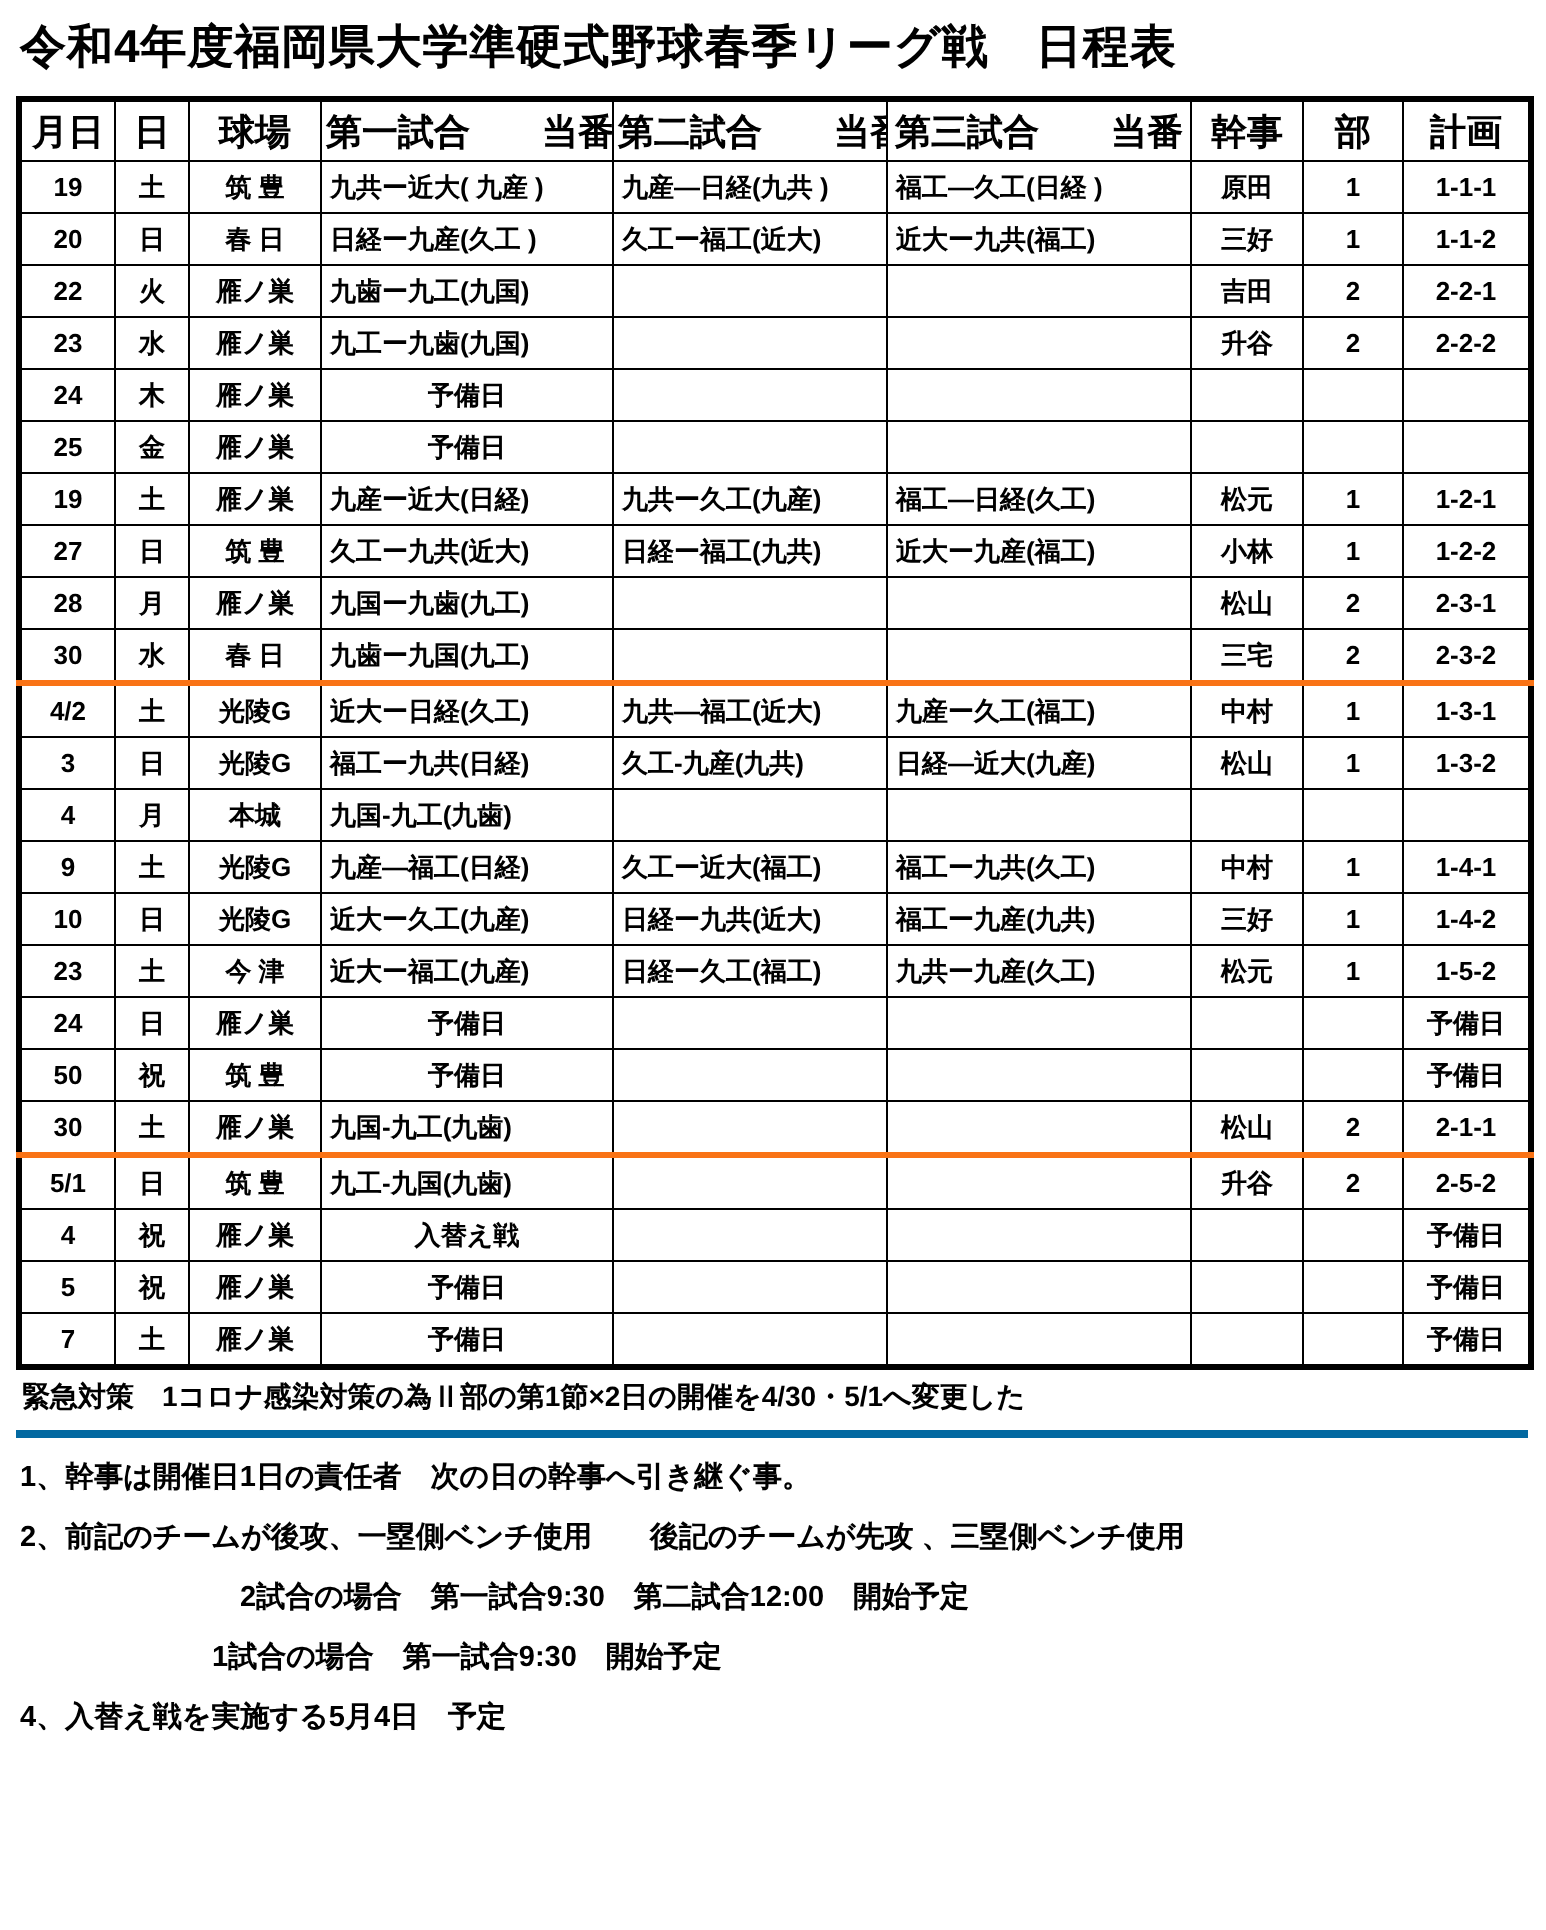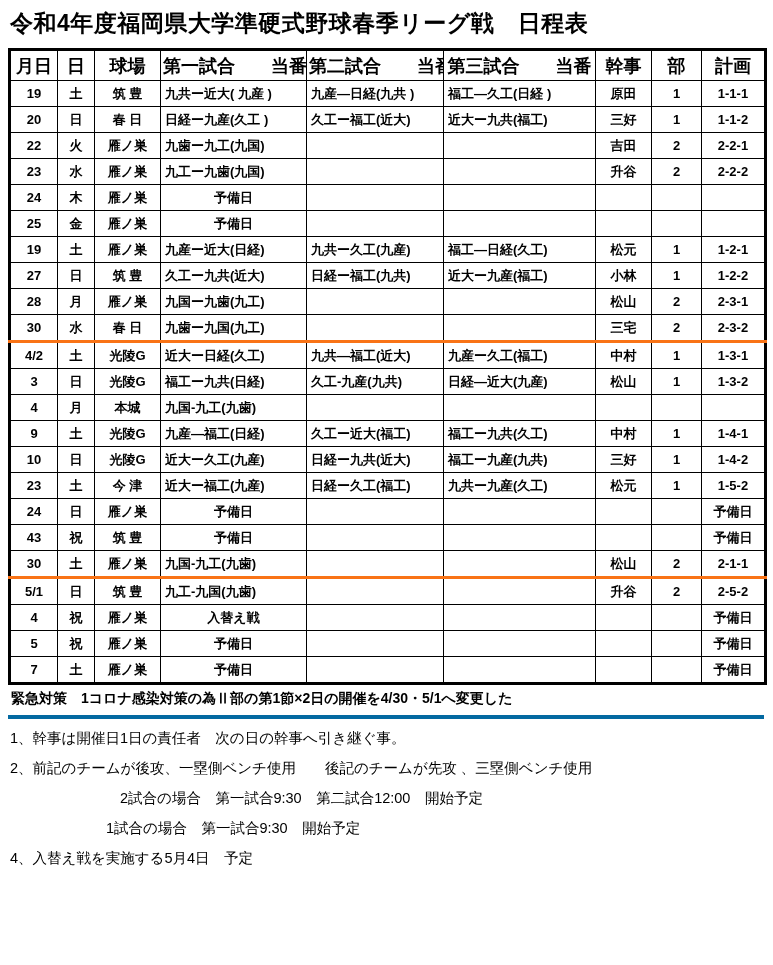--- a/index.html
+++ b/index.html
@@ -66,21 +66,21 @@
     font-weight: bold;
     padding: 5px 0 7px 3px;
     white-space: nowrap;
   }
   .notes {
     margin-top: 10px;
     padding-left: 2px;
   }
   .note-line {
     font-size: 14.5px;
-    font-weight: normal;
+    font-weight: bold;
     margin-bottom: 11px;
     white-space: nowrap;
   }
 </style>
 </head>
 <body>
 
 <div class="page">
 
   <div class="title">令和4年度福岡県大学準硬式野球春季リーグ戦　日程表</div>
@@ -292,21 +292,21 @@
           <td>日</td>
           <td>雁ノ巣</td>
           <td class="game center">予備日</td>
           <td class="game"></td>
           <td class="game"></td>
           <td></td>
           <td></td>
           <td>予備日</td>
         </tr>
         <tr>
-          <td>43</td>
+          <td>50</td>
           <td>祝</td>
           <td>筑 豊</td>
           <td class="game center">予備日</td>
           <td class="game"></td>
           <td class="game"></td>
           <td></td>
           <td></td>
           <td>予備日</td>
         </tr>
         <tr>

